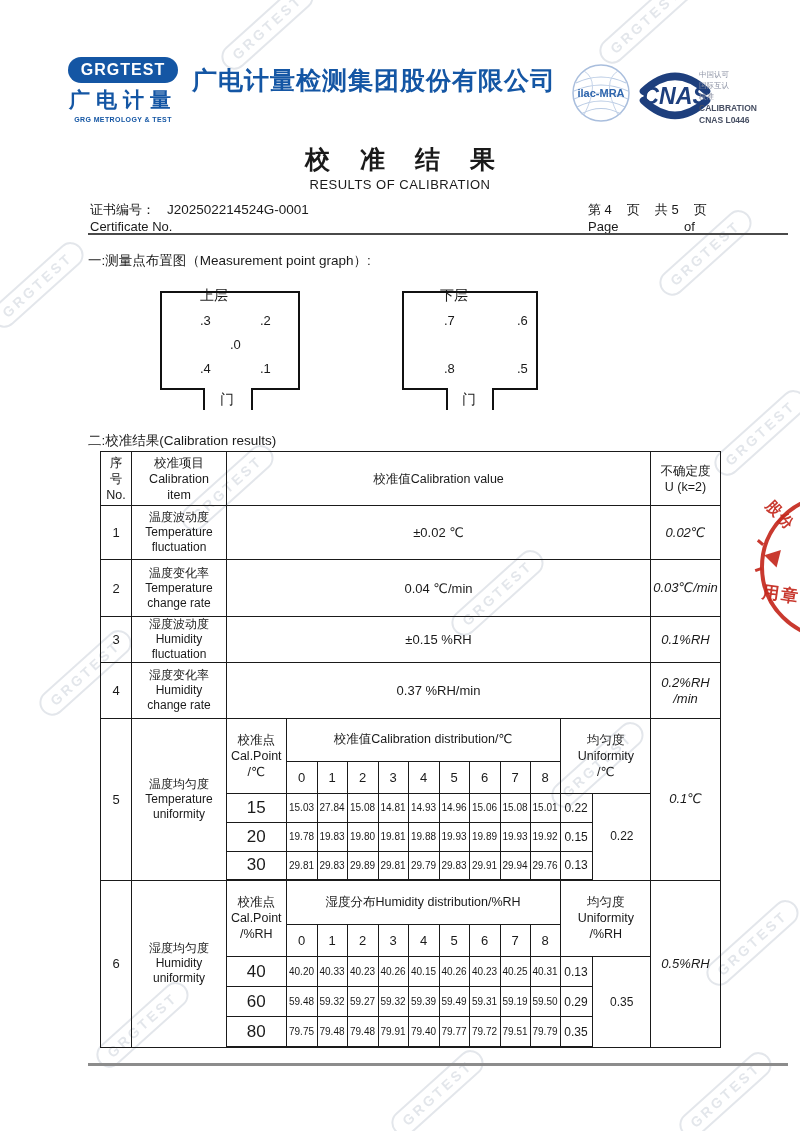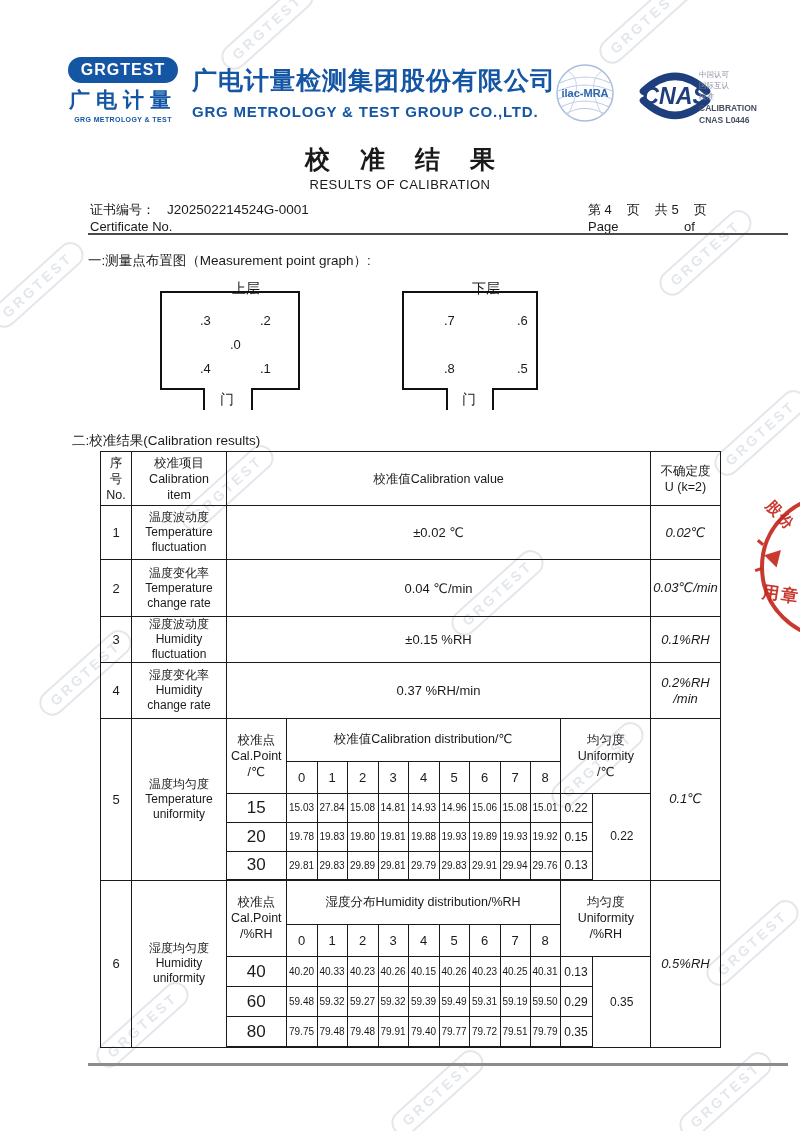--- a/index.html
+++ b/index.html
@@ -15,21 +15,21 @@
 
   
   .logo-wrap { left:57px; top:57px; width:132px; text-align:center; }
   .logo-badge { display:inline-block; background:#1456a4; color:#fff; border-radius:16px;
                 font-size:16px; font-weight:bold; letter-spacing:1px; padding:4px 13px; }
   .logo-cn { color:#1456a4; font-size:21px; font-weight:bold; letter-spacing:6px; margin-top:3px; white-space:nowrap; }
   .logo-en { color:#1456a4; font-size:7px; font-weight:bold; letter-spacing:.4px; margin-top:2px; }
   .company { left:192px; top:64px; width:370px; }
   .company-cn { color:#1456a4; font-size:25px; font-weight:bold; letter-spacing:1px; white-space:nowrap; }
   .company-en { color:#1456a4; font-size:15px; font-weight:bold; letter-spacing:.8px; margin-top:6px; white-space:nowrap; }
-  .ilac { left:555px; top:63px; }
+  .ilac { left:571px; top:63px; }
   .cnas { left:636px; top:67px; }
   .accr { left:699px; top:69px; line-height:11px; }
   .accr .cnline { font-size:7.5px; color:#8a90a2; }
   .accr .enline { font-size:8.5px; font-weight:bold; color:#474f63; line-height:12px; }
 
   
   .title-cn { left:0; top:143px; width:100%; text-align:center; font-size:25px; font-weight:bold;
               letter-spacing:30px; text-indent:30px; }
   .title-en { left:0; top:177px; width:100%; text-align:center; font-size:13px; font-weight:500; letter-spacing:.5px; }
 
@@ -39,24 +39,24 @@
   .cert-line2 { left:90px; top:219px; font-size:13px; }
   .pg1 { left:588px; top:201px; width:160px; font-size:13px; display:flex; gap:15px; }
   .pg2 { left:588px; top:219px; width:160px; font-size:13px; }
   .pg2 .of { margin-left:62px; }
   .hrule { left:88px; top:233px; width:700px; height:2px; background:#4a4a4a; }
   .frule { left:88px; top:1063px; width:700px; height:3px; background:#8c8c8c; }
 
   
   .sec-head { font-size:13.5px; }
   .s1 { left:88px; top:252px;text-align:center; }
-  .s2 { left:72px; top:432px; }
-
-  
-  .dia-title { top:280px; width:60px; text-align:right; font-size:14px; }
+  .s2 { left:88px; top:432px; }
+
+  
+  .dia-title { top:287px; width:60px; text-align:left; font-size:14px; }
   .dbox { top:291px; height:99px; border:2px solid #111; }
   .pt { position:absolute; font-size:13px; }
   .gapmask { position:absolute; bottom:-2px; height:2px; background:#fff; }
   .leg { position:absolute; top:100%; width:2px; height:22px; background:#111; }
   .doorlbl { position:absolute; top:103%; font-size:14px; }
 
   
   .tbl { position:absolute; left:100px; top:451px; z-index:1; border-collapse:collapse; table-layout:fixed; width:620px; }
   .tbl td { border:1px solid #1a1a1a; text-align:center; vertical-align:middle; padding:0; }
   .hc { font-size:12.5px; line-height:16px; }
@@ -113,21 +113,20 @@
   </div>
 
   <div class="z logo-wrap">
     <div class="logo-badge">GRGTEST</div>
     <div class="logo-cn">广电计量</div>
     <div class="logo-en">GRG METROLOGY &amp; TEST</div>
   </div>
 
   <div class="z company">
     <div class="company-cn">广电计量检测集团股份有限公司</div>
-    <div class="company-en">GRG METROLOGY &amp; TEST GROUP CO.,LTD.</div>
   </div>
 
   <div class="z ilac">
     <svg width="60" height="60" viewBox="0 0 60 60">
       <circle cx="30" cy="30" r="28" fill="none" stroke="#a9bedd" stroke-width="1.5"></circle>
       <path d="M5 20 Q30 8 55 20" fill="none" stroke="#b9cbe4" stroke-width="1.2"></path>
       <path d="M3 28 Q30 16 57 28" fill="none" stroke="#b9cbe4" stroke-width="1.2"></path>
       <path d="M3 36 Q30 24 57 36" fill="none" stroke="#b9cbe4" stroke-width="1.2"></path>
       <path d="M6 44 Q30 32 54 44" fill="none" stroke="#b9cbe4" stroke-width="1.2"></path>
       <path d="M10 51 Q30 40 50 51" fill="none" stroke="#b9cbe4" stroke-width="1.2"></path>

